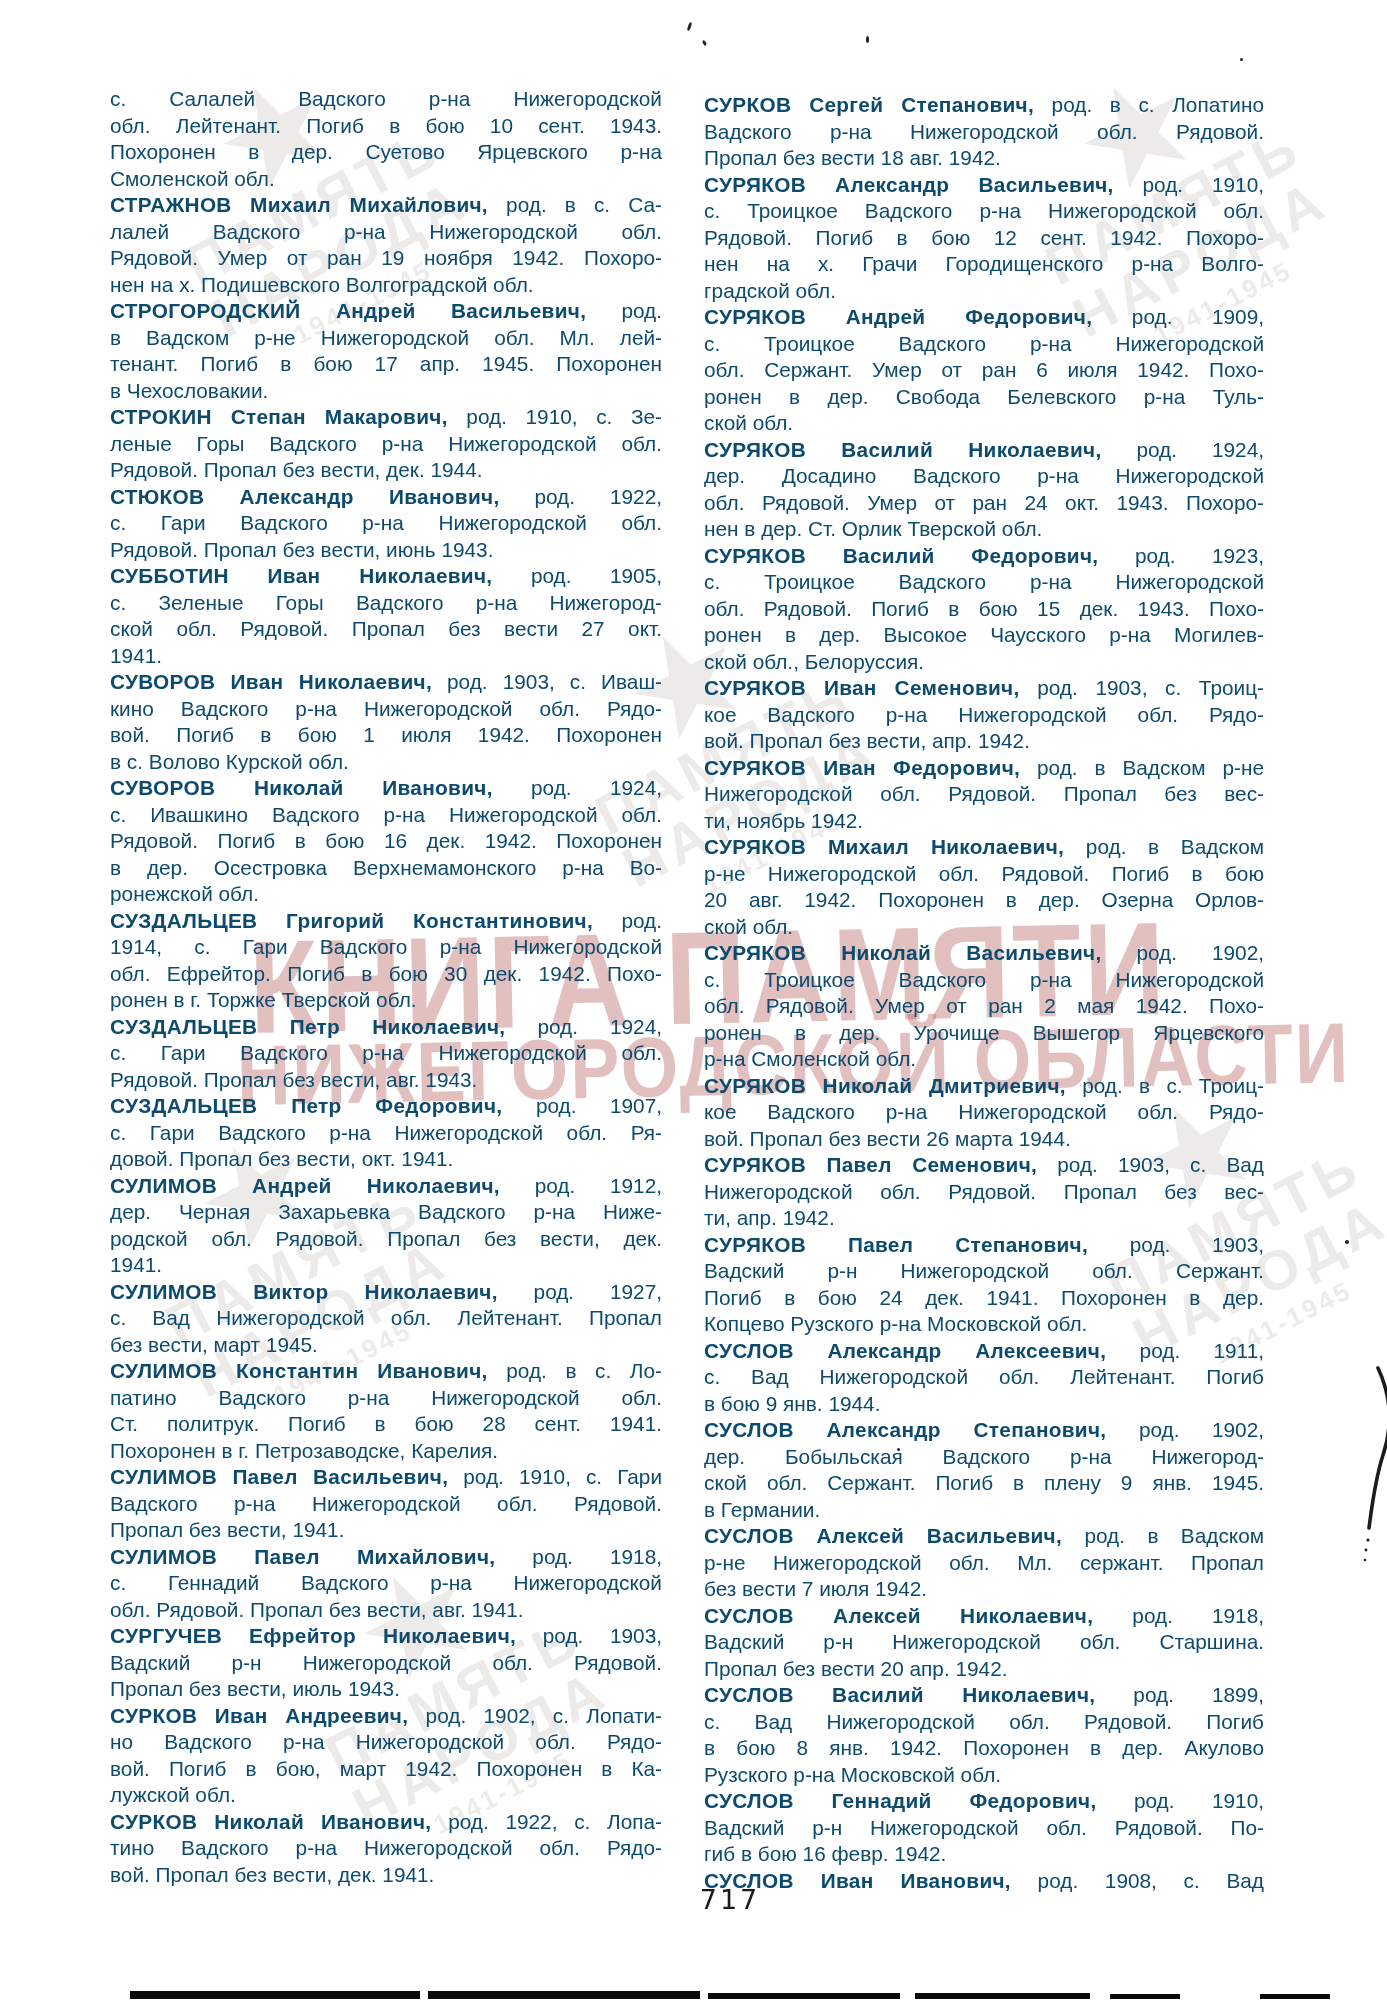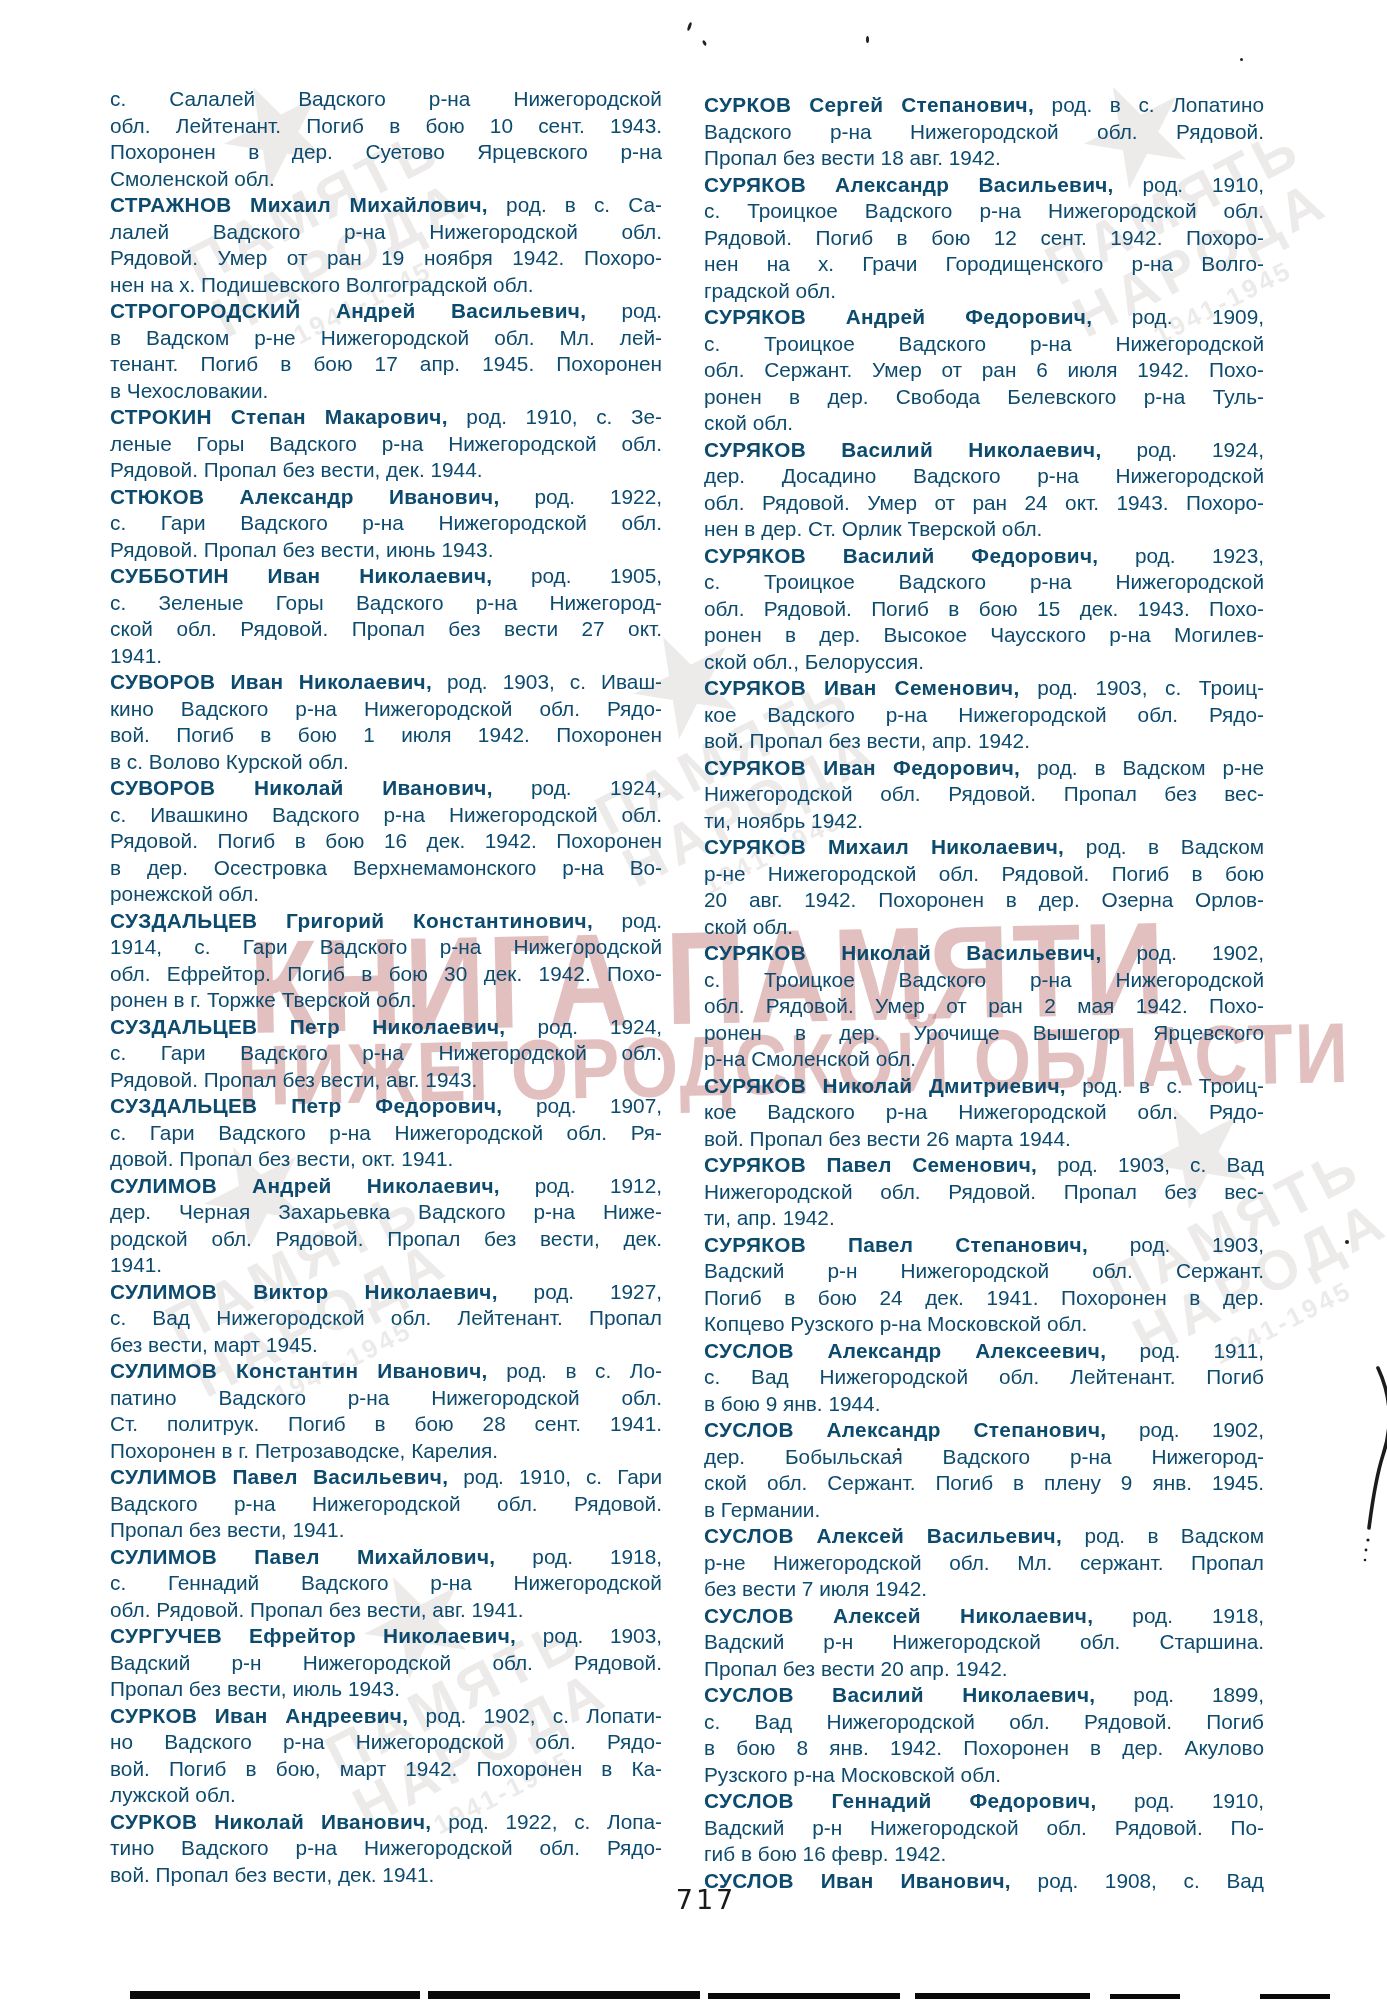--- a/index.html
+++ b/index.html
@@ -32,21 +32,21 @@
   .col-left{left:110px;width:552px;}
   .col-right{left:704px;width:560px;margin-top:6px;}
   .tl{
     height:26.5px;line-height:26.5px;
     text-align:justify;text-align-last:justify;
   }
   .tl.end{text-align-last:left;}
   .bn{font-weight:bold;letter-spacing:.3px;}
   
   .pageno{
-    position:absolute;z-index:4;left:656px;top:1884px;width:100px;
+    position:absolute;z-index:4;left:680px;top:1884px;width:100px;
     text-align:center;font-size:27px;letter-spacing:3px;color:#1a1a1a;
     font-family:"DejaVu Sans",sans-serif;
   }
   
   .artifact{position:absolute;z-index:5;background:#090909;}
   .speck{position:absolute;z-index:5;background:#222;border-radius:50%;}
   svg.ink{position:absolute;z-index:5;left:0;top:0;pointer-events:none;}
 </style>
 </head>
 <body>

